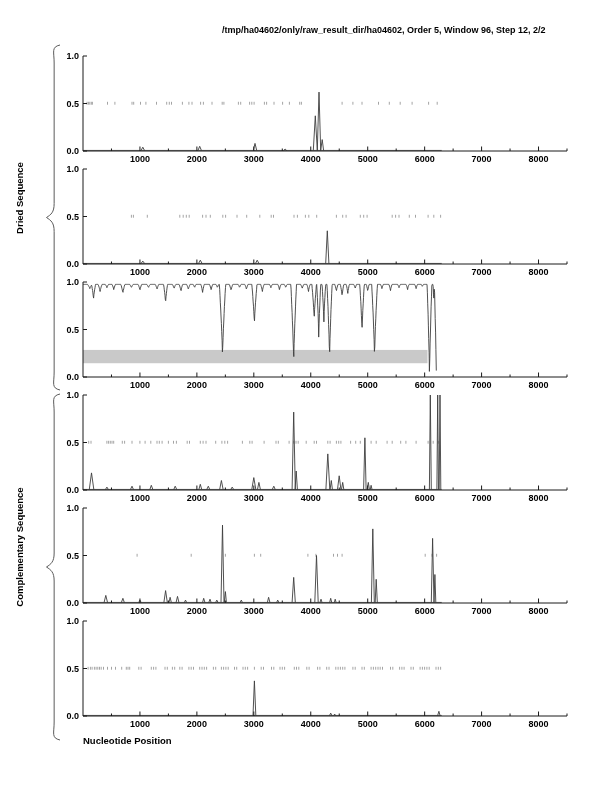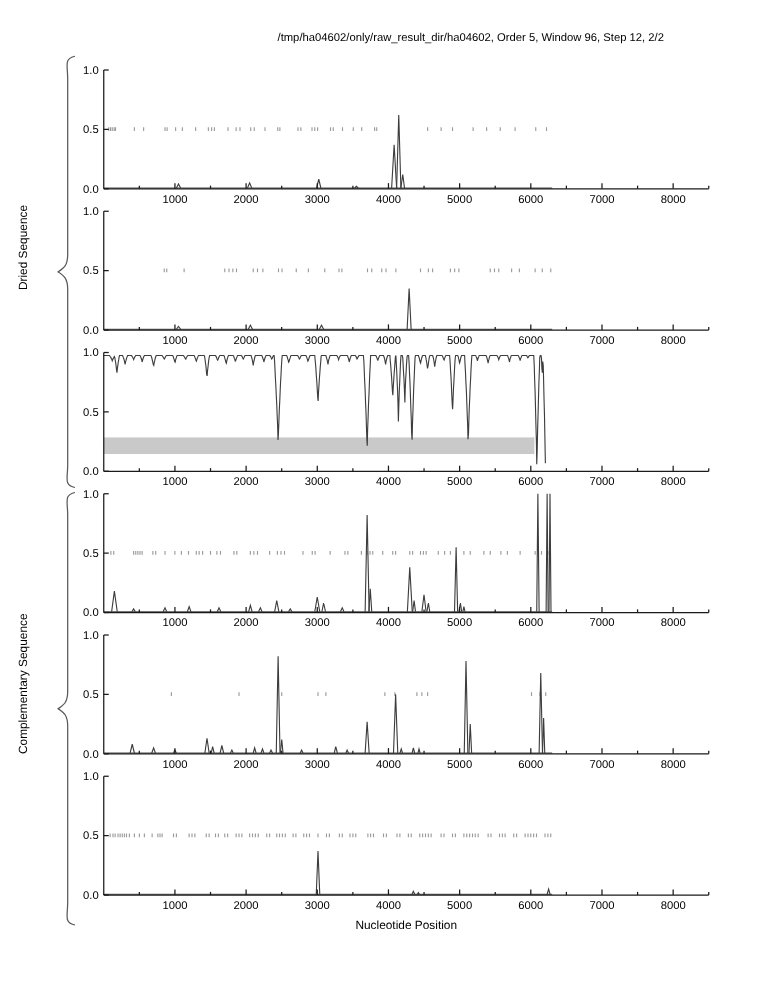--- a/index.html
+++ b/index.html
@@ -1,19 +1,19 @@
 <!DOCTYPE html>
 <html><head>
 <meta charset="utf-8">
 <style>
   html,body{margin:0;padding:0;background:#fff;}
   .page{position:relative;width:612px;height:792px;background:#ffffff;overflow:hidden;
-        font-family:"Liberation Sans","DejaVu Sans",sans-serif;color:#000;}
+        font-family:"Liberation Sans","DejaVu Sans",sans-serif;color:#000;font-weight:bold;}
   .title{position:absolute;top:25px;left:222px;font-size:9px;white-space:nowrap;letter-spacing:0px;}
-  .xlabel{position:absolute;top:735px;left:83px;width:484px;text-align:center;font-size:9.5px;}
+  .xlabel{position:absolute;top:735px;left:83px;width:484px;text-align:left;font-size:9.5px;}
   .vlabel{position:absolute;font-size:9.5px;white-space:nowrap;transform:translate(-50%,-50%) rotate(-90deg);}
   svg{position:absolute;top:0;left:0;}
   text{font-family:"Liberation Sans","DejaVu Sans",sans-serif;}
 </style>
 </head>
 <body>
 
 <div class="page">
   <div class="title">/tmp/ha04602/only/raw_result_dir/ha04602, Order 5, Window 96, Step 12, 2/2</div>
   <div class="vlabel" style="left:19px;top:198px;">Dried Sequence</div>

